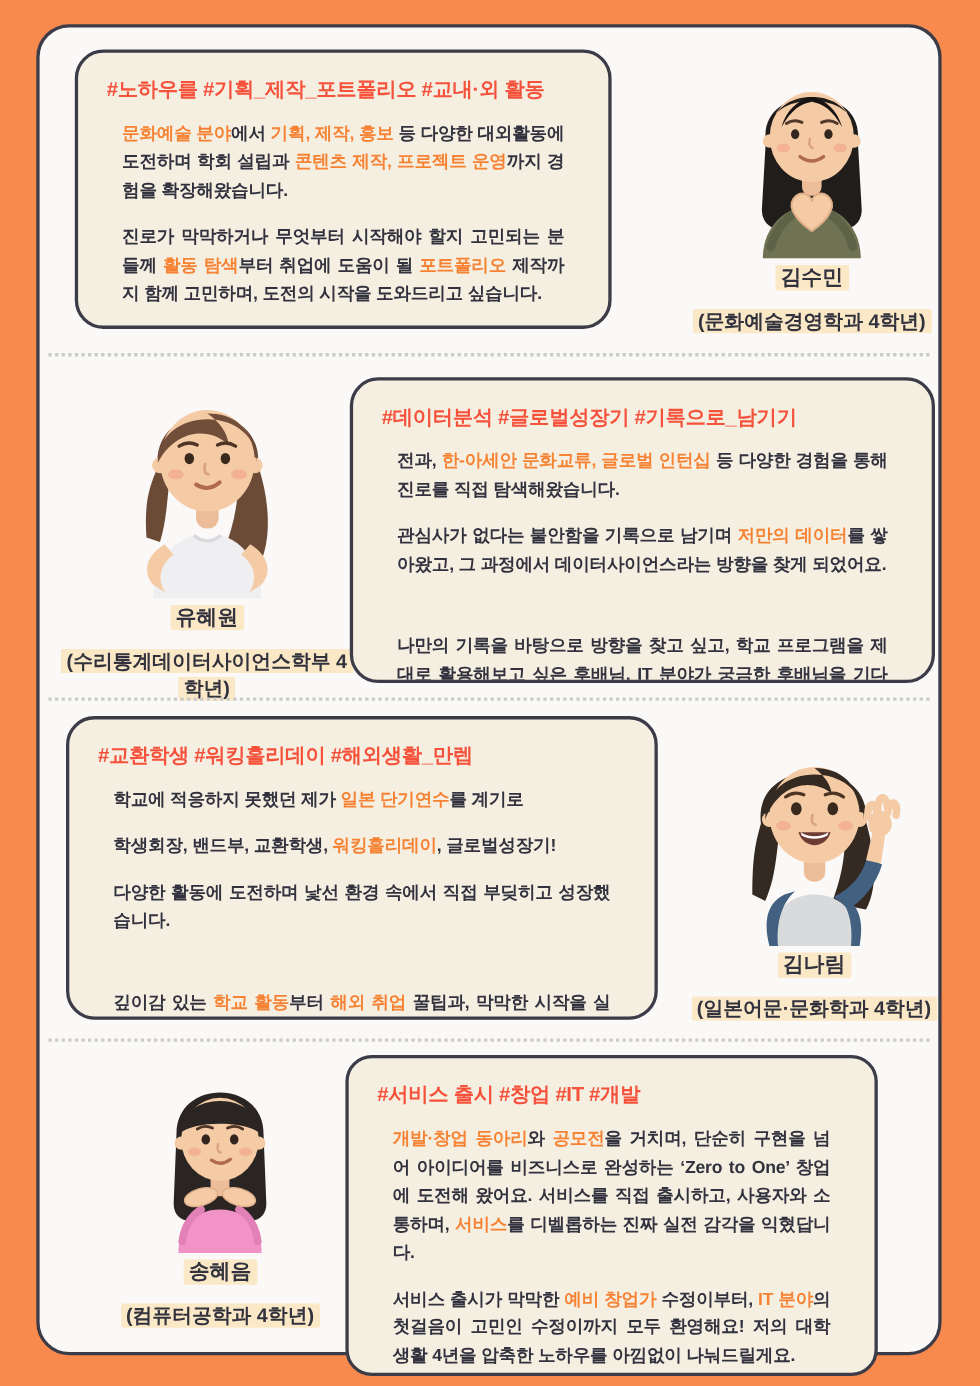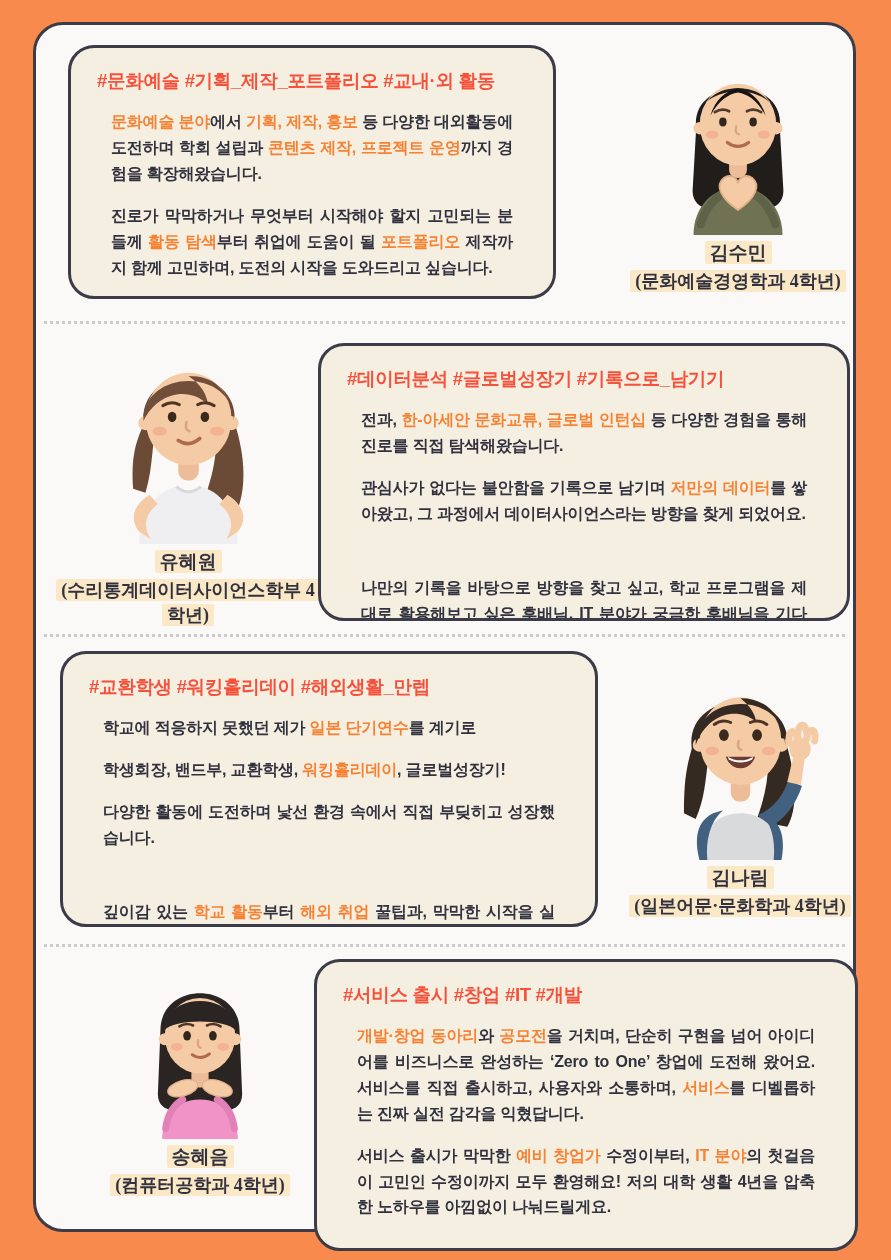--- a/index.html
+++ b/index.html
@@ -39,21 +39,21 @@
     position:absolute;
     background:var(--bubble-bg);
     border:3px solid var(--bubble-border);
     border-radius:26px;
     padding:18px 24px 16px 24px;
     overflow:hidden;
   }
   #b1{left:32px;top:20px;width:488px;height:254px;}
   #b2{left:282px;top:318px;width:532px;height:278px;}
   #b3{left:24px;top:626px;width:538px;height:276px;}
-  #b4{left:278px;top:934px;width:544px;height:292px;}
+  #b4{left:278px;top:934px;width:484px;height:292px;border-radius:24px;}
 
   .tags{
     color:var(--hashtag);
     font-weight:700;
     font-size:18.5px;
     letter-spacing:-0.3px;
     margin:2px 0 13px 2px;
     white-space:nowrap;
   }
   .bubble-body{
@@ -67,35 +67,35 @@
   .bubble-body .para.blank{height:1em;}
   .bubble-body .hl{color:var(--highlight);}
 
   .avatar-block{position:absolute;text-align:center;}
   #a1{left:584px;top:32px;width:236px;}
   #a2{left:18px;top:314px;width:268px;}
   #a3{left:584px;top:640px;width:240px;}
   #a4{left:36px;top:942px;width:256px;}
   .avatar-art{display:block;margin:0 auto;}
   .persona-name{margin-top:6px;font-size:19px;font-weight:700;line-height:1.3;}
-  .persona-dept{margin-top:3px;font-size:18px;font-weight:700;line-height:1.4;font-family:Liberation Serif, serif;}
+  .persona-dept{margin-top:14px;font-size:18px;font-weight:700;line-height:1.4;}
   .persona-name .tag-bg,.persona-dept .tag-bg{
     background:var(--name-highlight);
     padding:1px 5px;border-radius:2px;
     box-decoration-break:clone;-webkit-box-decoration-break:clone;
   }
 </style>
 </head>
 <body>
 
 <div class="panel">
 
   <section>
     <div class="bubble" id="b1">
-      <div class="tags">#문화예술 #기획_제작_포트폴리오 #교내·외 활동</div>
+      <div class="tags">#노하우를 #기획_제작_포트폴리오 #교내·외 활동</div>
       <div class="bubble-body">
           <p class="para"><span class="hl">문화예술 분야</span><span>에서 </span><span class="hl">기획, 제작, 홍보</span><span> 등 다양한 대외활동에 도전하며 학회 설립과 </span><span class="hl">콘텐츠 제작, 프로젝트 운영</span><span>까지 경험을 확장해왔습니다.</span></p>
           <p class="para"><span>진로가 막막하거나 무엇부터 시작해야 할지 고민되는 분들께 </span><span class="hl">활동 탐색</span><span>부터 취업에 도움이 될 </span><span class="hl">포트폴리오</span><span> 제작까지 함께 고민하며, 도전의 시작을 도와드리고 싶습니다.</span></p>
         </div>
     </div>
     <figure class="avatar-block" id="a1">
       <svg class="avatar-art" role="img" viewBox="0 0 200 200" width="178" height="178" aria-label="여성 아바타 - 손으로 하트 만들기, 올리브색 스웨터, 긴 검은 머리">
         <path d="M53 80 C46 20 154 20 147 80 L151 150 C151 168 135 172 127 169 L73 169 C65 172 49 168 49 150 Z" fill="#211D1B"></path>
         <rect x="90" y="104" width="20" height="32" rx="9" fill="#EDBD99"></rect>
         <path d="M50 200 C50 168 72 146 100 146 C128 146 150 168 150 200 Z" fill="#6F7354"></path>

